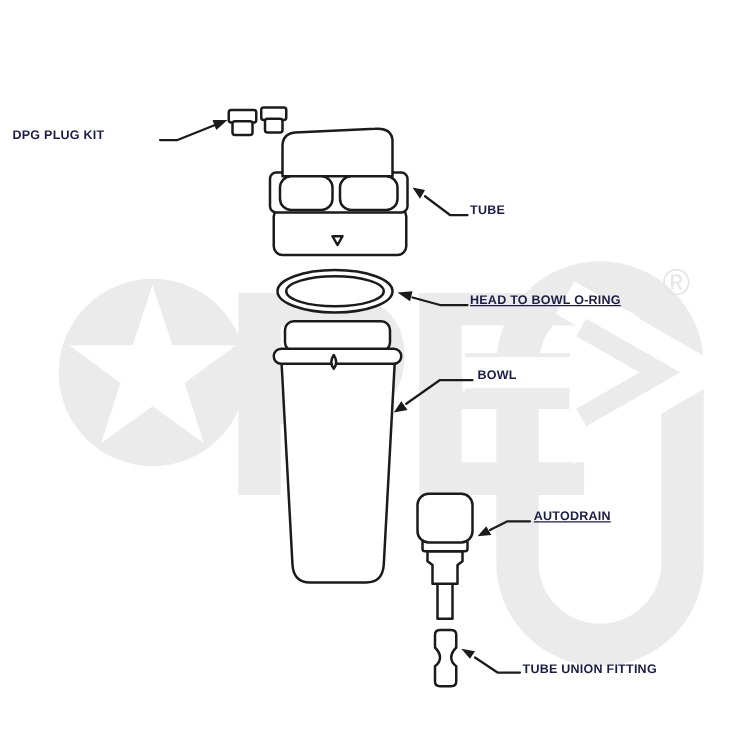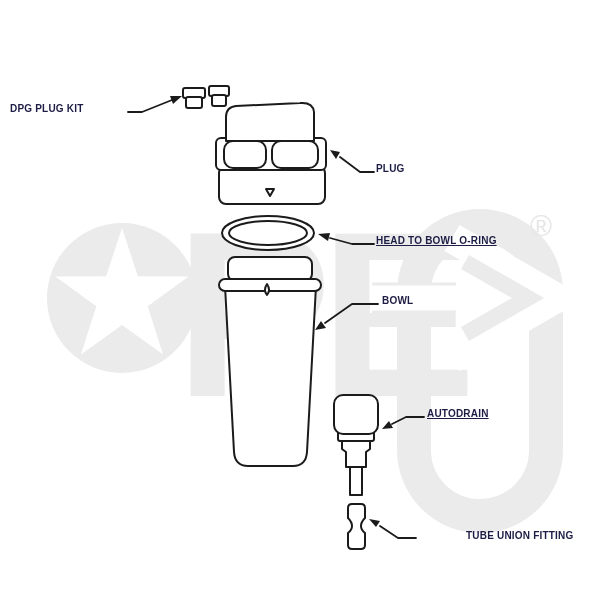--- a/index.html
+++ b/index.html
@@ -113,19 +113,19 @@
 
       <path class="leader" d="M424,417 H406 L392,424"></path>
       <polygon class="ahead" points="382,429 389,421 393,428"></polygon>
 
       <path class="leader" d="M416,538 H398 L380,526"></path>
       <polygon class="ahead" points="369,519 380,521 376,527"></polygon>
     </g>
   </svg>
 
   <div class="lbl" style="left:10px;top:104px;">DPG PLUG KIT</div>
-  <div class="lbl" style="left:376px;top:164px;">PLUG</div>
+  <div class="lbl" style="left:376px;top:164px;">TUBE</div>
   <div class="lbl" style="left:376px;top:236px;text-decoration:underline;">HEAD TO BOWL O-RING</div>
   <div class="lbl" style="left:382px;top:296px;text-align:right;">BOWL</div>
   <div class="lbl" style="left:427px;top:409px;text-decoration:underline;">AUTODRAIN</div>
-  <div class="lbl" style="left:418px;top:531px;margin-left:48px;">TUBE UNION FITTING</div>
+  <div class="lbl" style="left:418px;top:531px;">TUBE UNION FITTING</div>
 
 </div>
 
 </body></html>

